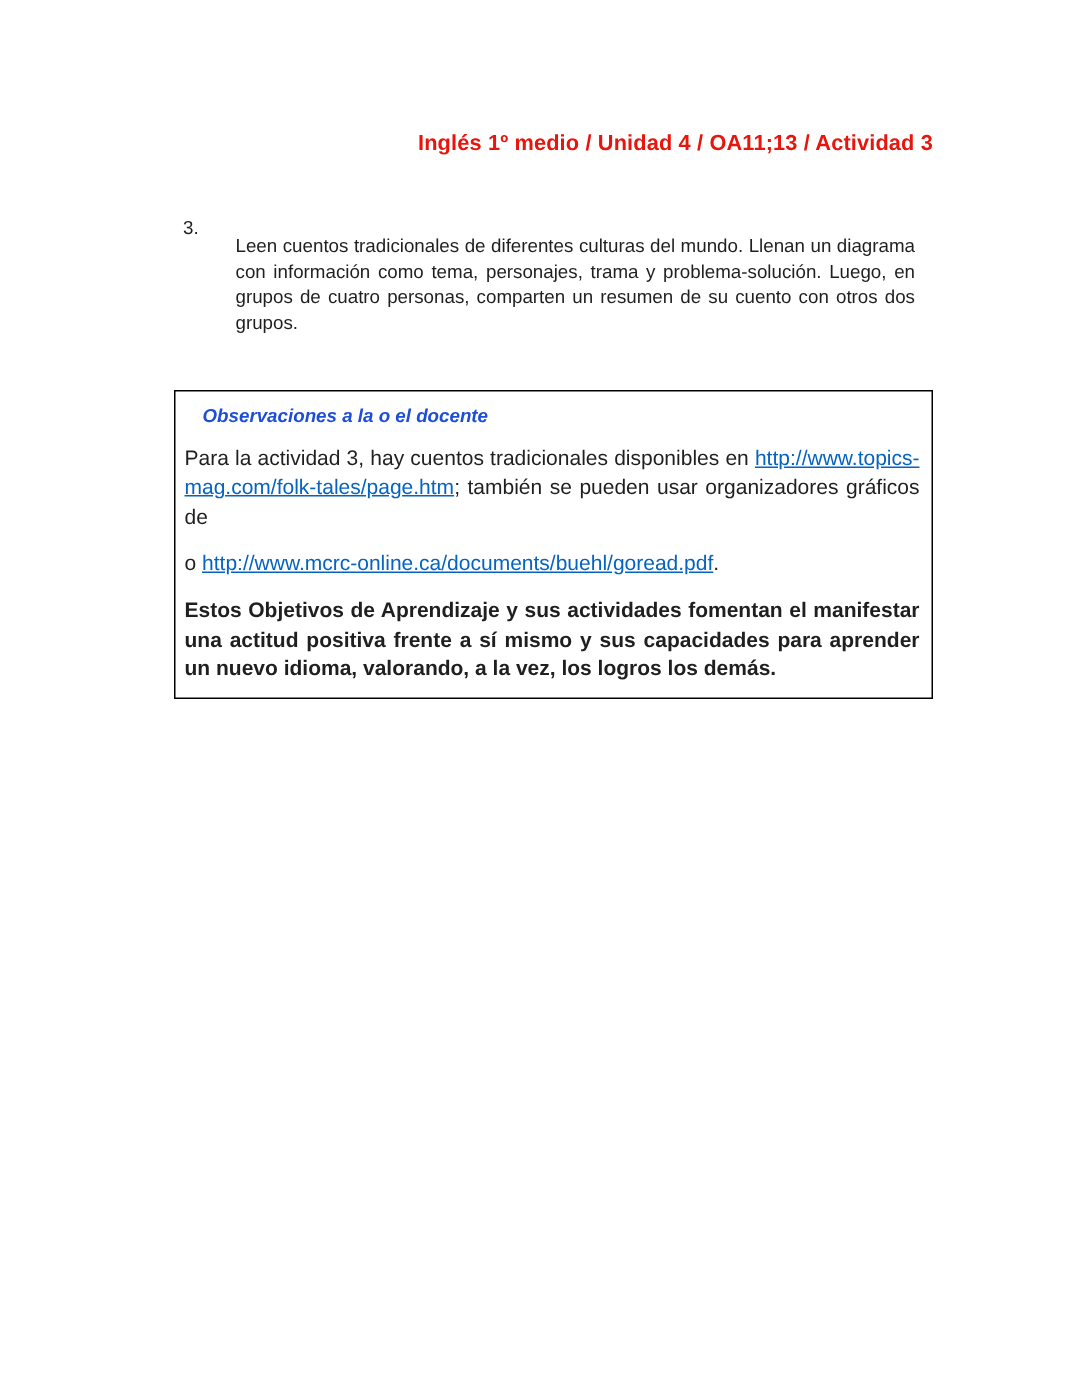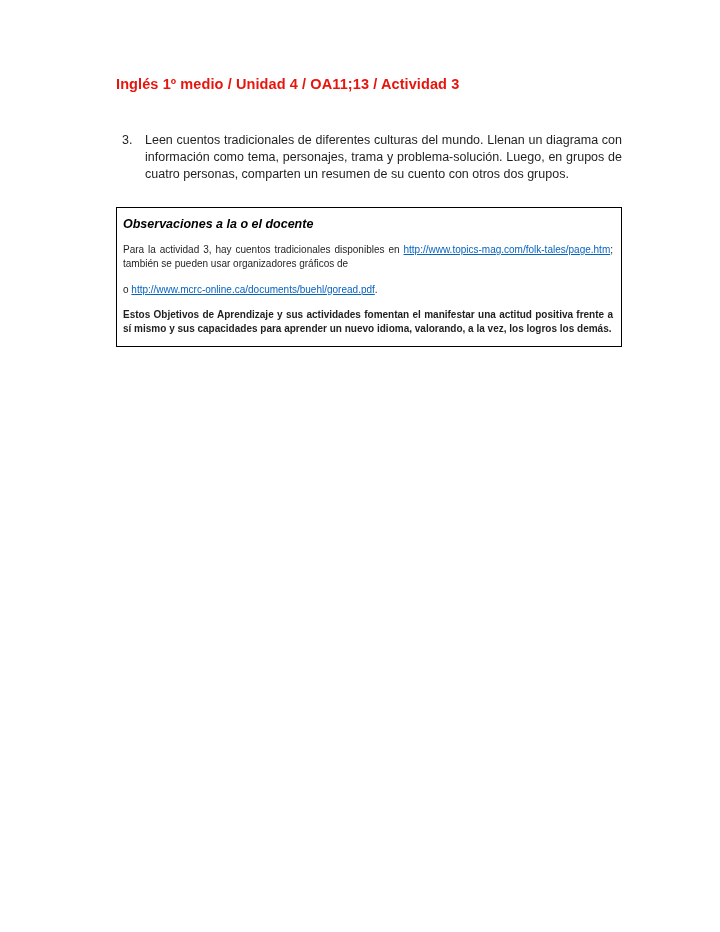--- a/index.html
+++ b/index.html
@@ -18,55 +18,55 @@
   .content {
     position: absolute;
     left: 116px;
     top: 76px;
     width: 506px;
   }
   .page-title {
     color: #e8150d;
     font-size: 14.5px;
     font-weight: bold;
-    text-align: left;
-    margin: 0 0 40px 0;
+    text-align: right;
+    margin: 12px 0 40px 0;
     letter-spacing: 0.1px;
   }
   .activity {
     display: flex;
     padding-left: 6px;
     margin-bottom: 24px;
   }
   .activity-num {
     width: 23px;
     flex-shrink: 0;
     font-size: 12.5px;
     line-height: 1.36;
   }
   .activity-text {
-    margin: 0;
+    margin: 12px;
     font-size: 12.5px;
     line-height: 1.36;
     text-align: justify;
   }
   .obs-box {
     border: 1px solid #000000;
     padding: 9px 8px 10px 6px;
   }
   .obs-heading {
-    color: #000000;
+    color: #1d4ed8;
     font-weight: bold;
     font-style: italic;
     font-size: 12.5px;
-    margin: 0 0 12px 0;
+    margin: 0 0 12px 12px;
   }
   .obs-p {
     margin: 0 0 12px 0;
-    font-size: 10px;
+    font-size: 14px;
     line-height: 1.38;
     text-align: justify;
     overflow-wrap: break-word;
   }
   .obs-p.last { margin-bottom: 0; font-weight: bold; }
   a.doc-link {
     color: #0563c1;
     text-decoration: underline;
     cursor: pointer;
   }

